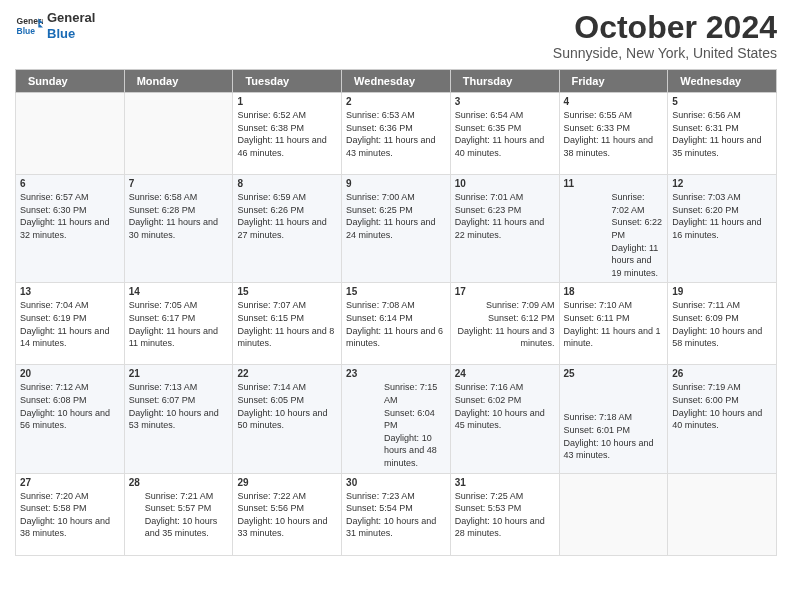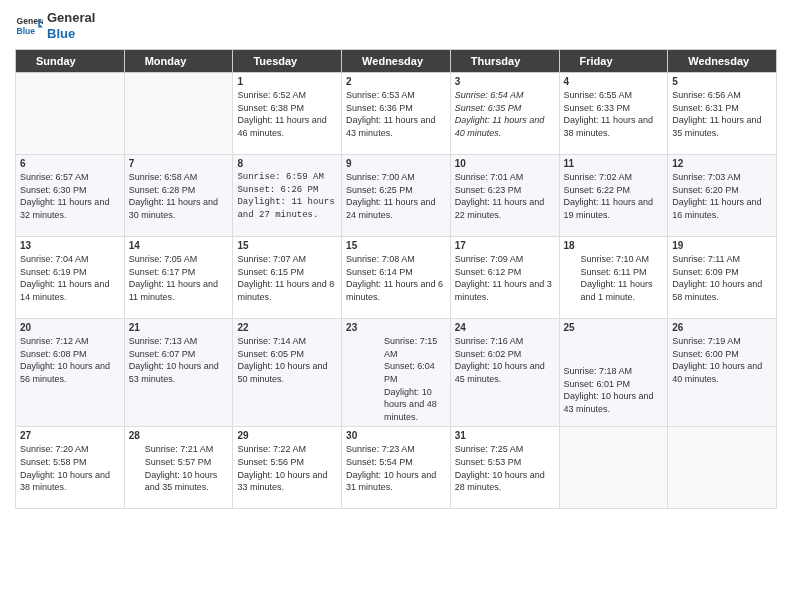--- a/index.html
+++ b/index.html
@@ -42,25 +42,25 @@
     .location {
       font-size: 14px;
       color: #555;
     }
     table {
       width: 100%;
       border-collapse: collapse;
       table-layout: fixed;
     }
     th {
-      background-color: #404040;
+      background-color: #737373;
       color: #fff;
       font-size: 11px;
       font-weight: bold;
-      padding: 5px 20px;
+      padding: 5px 12px;
       text-align: left;
       border: 1px solid #ccc;
     }
     td {
       vertical-align: top;
       padding: 3px 4px;
       border: 1px solid #ddd;
       font-size: 9.5px;
       color: #333;
       height: 82px;
@@ -94,20 +94,22 @@
         <text x="2" y="28" font-size="11" font-weight="bold" fill="#1a6bb5" font-family="Arial">Blue</text>
         <polygon points="30,8 36,14 30,14" fill="#1a6bb5"></polygon>
         <polygon points="30,14 36,20 30,20" fill="#1a6bb5"></polygon>
       </svg>
       <div style="display:flex;flex-direction:column;line-height:1.2">
         <span style="font-size:13px;font-weight:bold;color:#333;">General</span>
         <span style="font-size:13px;font-weight:bold;color:#1a6bb5;">Blue</span>
       </div>
     </div>
     <div class="title-section">
+      <div class="month-title">October 2024</div>
+      <div class="location">Sunnyside, New York, United States</div>
     </div>
   </div>
 
   <table>
     <thead>
       <tr id="header-row">
       <th>Sunday</th>
           <th>Monday</th>
           <th>Tuesday</th>
           <th>Wednesday</th>
@@ -127,21 +129,21 @@
 Daylight: 11 hours and 46 minutes.</div>
           </td>
           <td>
             <div class="day-num">2</div>
             <div class="day-info" style="white-space: pre-line;">Sunrise: 6:53 AM
 Sunset: 6:36 PM
 Daylight: 11 hours and 43 minutes.</div>
           </td>
           <td>
             <div class="day-num">3</div>
-            <div class="day-info" style="white-space: pre-line; font-style: italic;">Sunrise: 6:54 AM
+            <div class="day-info" style="white-space: pre-line;">Sunrise: 6:54 AM
 Sunset: 6:35 PM
 Daylight: 11 hours and 40 minutes.</div>
           </td>
           <td>
             <div class="day-num">4</div>
             <div class="day-info" style="white-space: pre-line;">Sunrise: 6:55 AM
 Sunset: 6:33 PM
 Daylight: 11 hours and 38 minutes.</div>
           </td>
           <td>
@@ -159,39 +161,39 @@
 Daylight: 11 hours and 32 minutes.</div>
           </td>
           <td>
             <div class="day-num">7</div>
             <div class="day-info" style="white-space: pre-line;">Sunrise: 6:58 AM
 Sunset: 6:28 PM
 Daylight: 11 hours and 30 minutes.</div>
           </td>
           <td>
             <div class="day-num">8</div>
-            <div class="day-info" style="white-space: pre-line; font-family: Liberation Mono, monospace;">Sunrise: 6:59 AM
+            <div class="day-info" style="white-space: pre-line;">Sunrise: 6:59 AM
 Sunset: 6:26 PM
 Daylight: 11 hours and 27 minutes.</div>
           </td>
           <td>
             <div class="day-num">9</div>
             <div class="day-info" style="white-space: pre-line;">Sunrise: 7:00 AM
 Sunset: 6:25 PM
 Daylight: 11 hours and 24 minutes.</div>
           </td>
           <td>
             <div class="day-num">10</div>
             <div class="day-info" style="white-space: pre-line;">Sunrise: 7:01 AM
 Sunset: 6:23 PM
 Daylight: 11 hours and 22 minutes.</div>
           </td>
           <td>
             <div class="day-num">11</div>
-            <div class="day-info" style="white-space: pre-line;">Sunrise: 7:02 AM
+            <div class="day-info" style="white-space: pre-line; margin-left: 48px;">Sunrise: 7:02 AM
 Sunset: 6:22 PM
 Daylight: 11 hours and 19 minutes.</div>
           </td>
           <td>
             <div class="day-num">12</div>
             <div class="day-info" style="white-space: pre-line;">Sunrise: 7:03 AM
 Sunset: 6:20 PM
 Daylight: 11 hours and 16 minutes.</div>
           </td>
         </tr>
@@ -215,27 +217,27 @@
 Daylight: 11 hours and 8 minutes.</div>
           </td>
           <td>
             <div class="day-num">15</div>
             <div class="day-info" style="white-space: pre-line;">Sunrise: 7:08 AM
 Sunset: 6:14 PM
 Daylight: 11 hours and 6 minutes.</div>
           </td>
           <td>
             <div class="day-num">17</div>
-            <div class="day-info" style="white-space: pre-line;">Sunrise: 7:09 AM
+            <div class="day-info" style="white-space: pre-line; text-align: right;">Sunrise: 7:09 AM
 Sunset: 6:12 PM
 Daylight: 11 hours and 3 minutes.</div>
           </td>
           <td>
             <div class="day-num">18</div>
-            <div class="day-info" style="white-space: pre-line; margin-left: 17px;">Sunrise: 7:10 AM
+            <div class="day-info" style="white-space: pre-line;">Sunrise: 7:10 AM
 Sunset: 6:11 PM
 Daylight: 11 hours and 1 minute.</div>
           </td>
           <td>
             <div class="day-num">19</div>
             <div class="day-info" style="white-space: pre-line;">Sunrise: 7:11 AM
 Sunset: 6:09 PM
 Daylight: 10 hours and 58 minutes.</div>
           </td>
         </tr>

